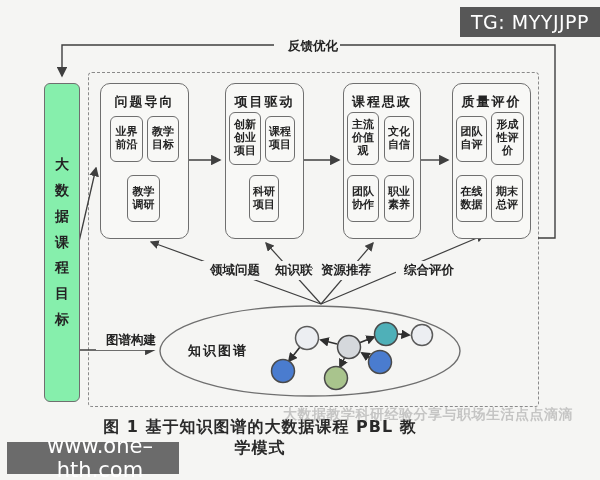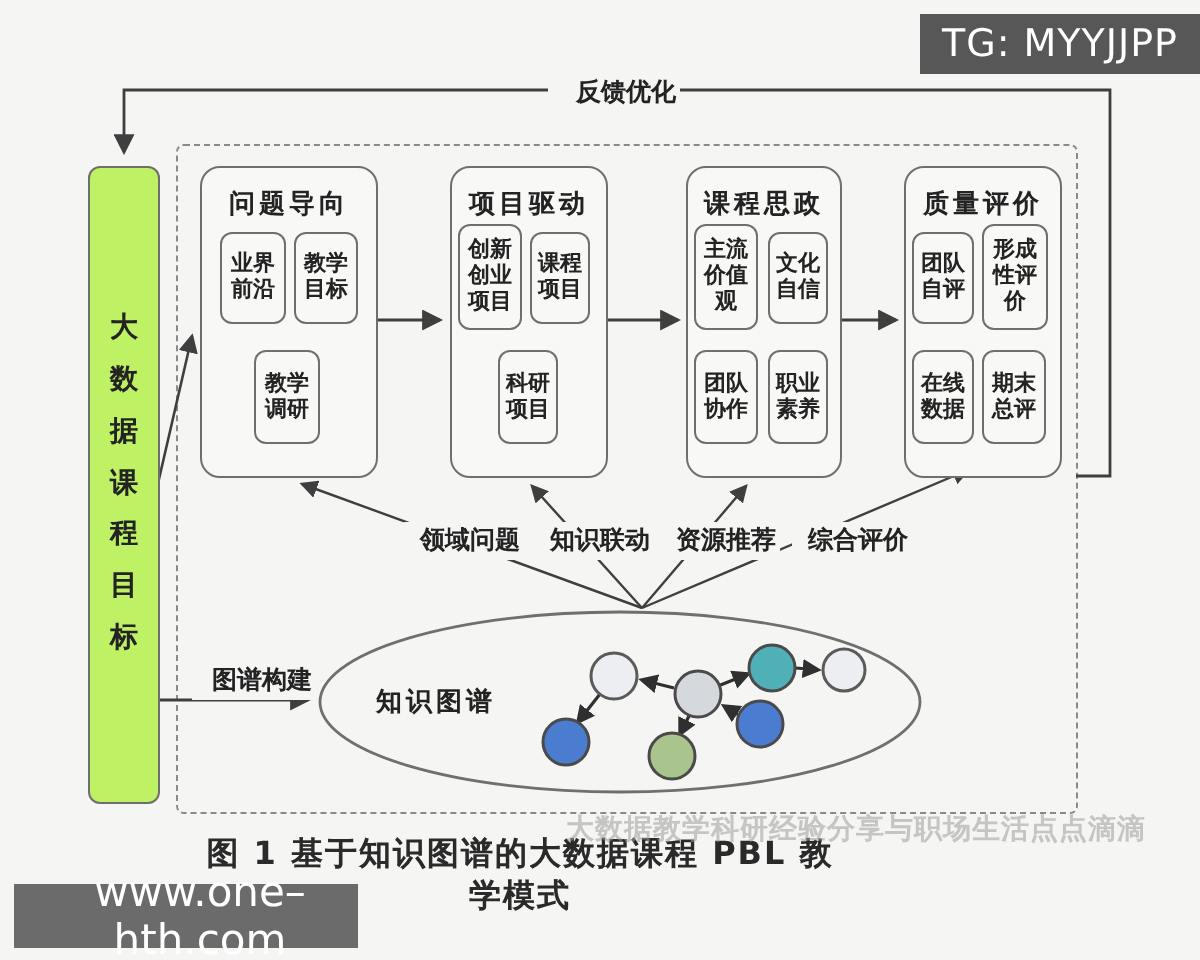--- a/index.html
+++ b/index.html
@@ -1,21 +1,21 @@
 <!DOCTYPE html>
 <html><head>
 <meta charset="utf-8">
 <style>
   html,body{margin:0;padding:0;background:#e9e9e9;}
   #stage{position:relative;width:600px;height:480px;background:#f5f5f3;overflow:hidden;
          font-family:"DejaVu Sans","Liberation Sans",sans-serif;color:#232323;}
   svg.overlay{position:absolute;left:0;top:0;z-index:1;}
   .dashedbox{position:absolute;left:88px;top:72px;width:449px;height:333px;
              border:1.5px dashed #8a8a8a;border-radius:4px;z-index:0;}
-  .leftbox{position:absolute;left:44px;top:83px;width:34px;height:317px;background:#bef264;
+  .leftbox{position:absolute;left:44px;top:83px;width:34px;height:317px;background:#86efac;
            border:1.4px solid #6f6f6f;border-radius:6px;z-index:2;
            display:flex;align-items:center;justify-content:center;}
   .vtext{width:15px;font-size:14px;font-weight:bold;line-height:1.85;text-align:center;
          word-break:break-all;letter-spacing:0;}
   .col{position:absolute;top:83px;height:154px;background:#f8f8f6;border:1.4px solid #6f6f6f;
        border-radius:10px;z-index:2;}
   .colhead{position:absolute;top:9px;left:0;right:0;text-align:center;font-size:13px;
            font-weight:bold;letter-spacing:2px;}
   .ibox{position:absolute;background:#f8f8f6;border:1.3px solid #6f6f6f;border-radius:6px;
         display:flex;align-items:center;justify-content:center;text-align:center;
@@ -117,21 +117,21 @@
   </div>
   <div class="ibox" style="left:456px;top:116px;width:31px;height:46px;">团队自评</div>
   <div class="ibox" style="left:456px;top:175px;width:31px;height:47px;">在线数据</div>
   <div class="ibox" style="left:491px;top:112px;width:33px;height:53px;">形成性评价</div>
   <div class="ibox" style="left:491px;top:175px;width:32px;height:47px;">期末总评</div>
 
   <div class="linelabel" style="left:274px;top:37px;width:62px;">反馈优化</div>
 
   <div class="linelabel" style="left:202px;top:261px;width:56px;">领域问题</div>
   <div class="linelabel" style="left:267px;top:261px;width:56px;">知识联动</div>
-  <div class="linelabel" style="left:330px;top:261px;width:56px;">资源推荐</div>
+  <div class="linelabel" style="left:313px;top:261px;width:56px;">资源推荐</div>
   <div class="linelabel" style="left:396px;top:261px;width:56px;">综合评价</div>
 
   <div class="linelabel" style="left:96px;top:331px;width:58px;">图谱构建</div>
 
   <div class="kg-label">知识图谱</div>
 
   <div class="caption">图 1  基于知识图谱的大数据课程 PBL 教学模式</div>
 
   <div class="wm-overlay">大数据教学科研经验分享与职场生活点点滴滴</div>
 

